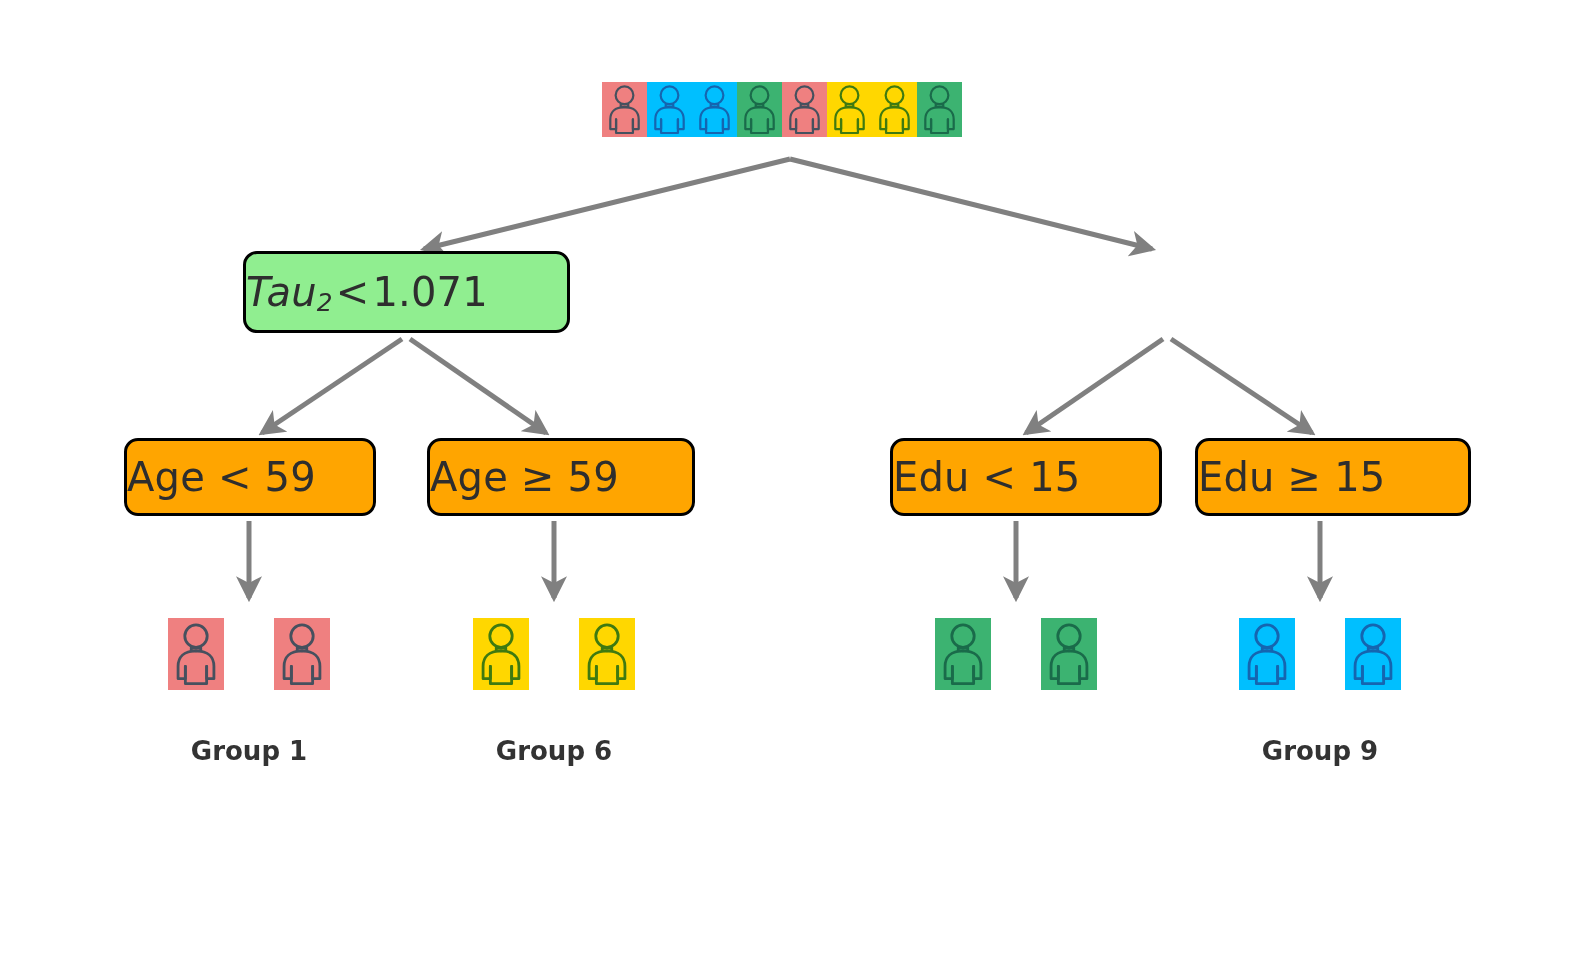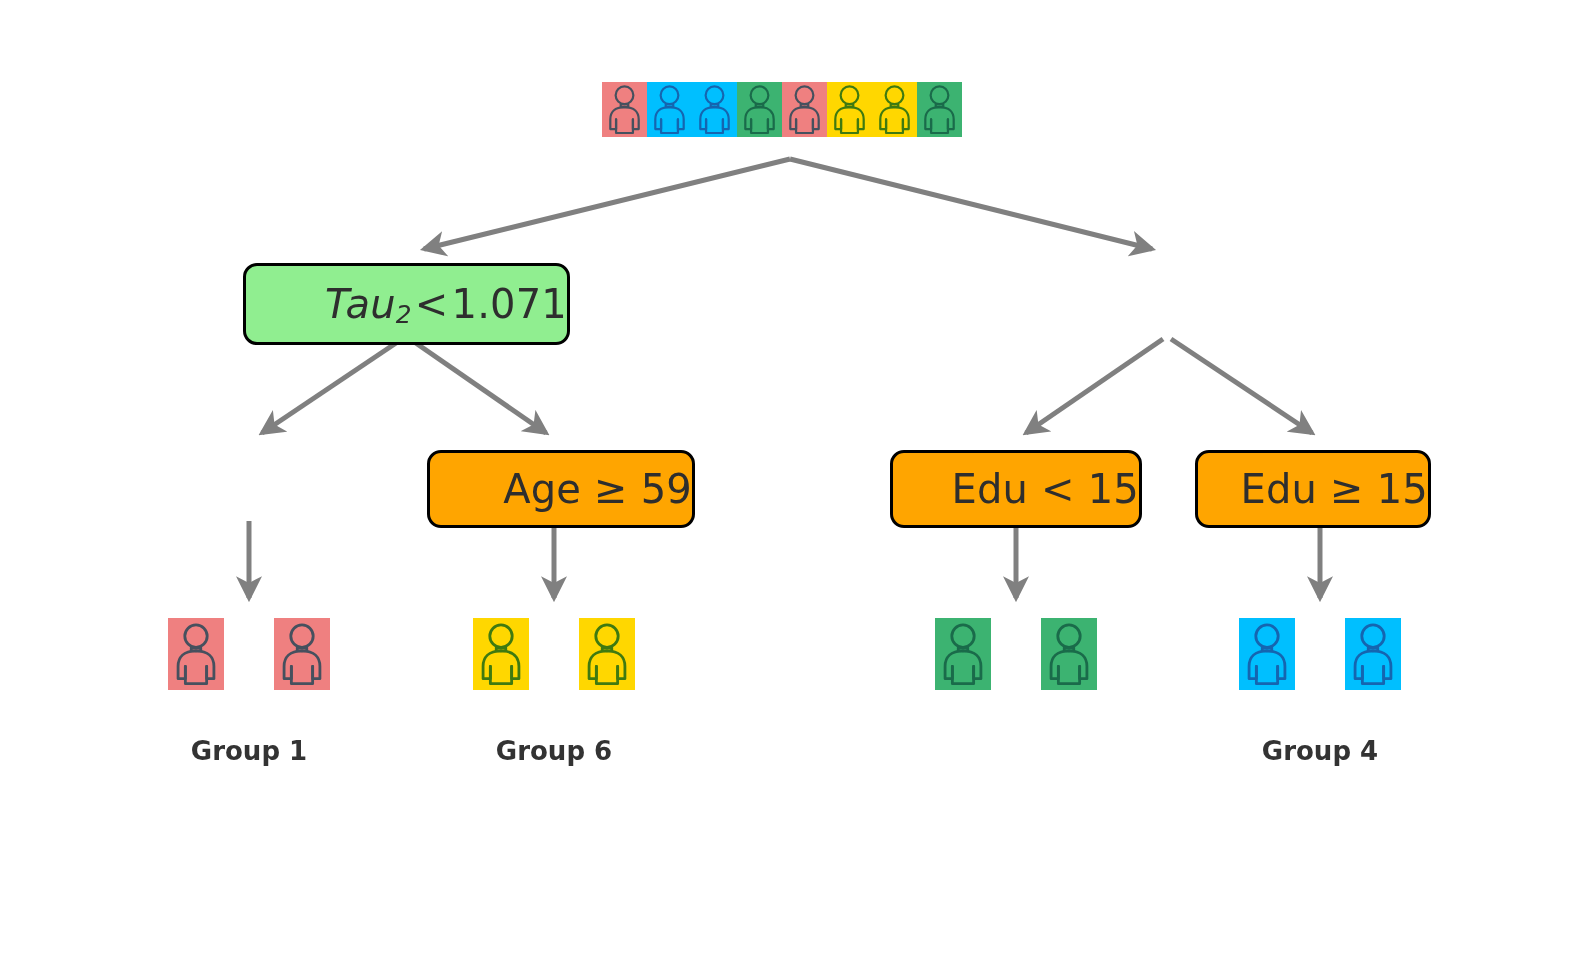--- a/index.html
+++ b/index.html
@@ -44,25 +44,24 @@
   }
 
   
   .node {
     position: absolute;
     box-sizing: border-box;
     border: 3px solid #000000;
     border-radius: 14px;
     display: flex;
     align-items: center;
-    justify-content: flex-end;
+    justify-content: flex-start;
     color: #2e2e2e;
     white-space: nowrap;
     line-height: 1;
-    margin-top: 12px;
   }
   .node.green {
     background: #90ee90;
   }
   .node.orange {
     background: #ffa500;
   }
   .node-label {
     display: inline-block;
     font-size: 40px;
@@ -222,30 +221,33 @@
       </div>
     </div>
 
   <div class="node green" style="left:243px; top:251px; width:327px; height:82px;">
     <span class="node-label">
       <span class="var">Tau</span><sub>2</sub><span class="op">&lt;</span>1.071
     </span>
   </div>
 
 
+  <div class="node orange" style="left:124px; top:438px; width:252px; height:78px;">
+    <span class="node-label">Age&nbsp;&lt;&nbsp;59</span>
+  </div>
 
   <div class="node orange" style="left:427px; top:438px; width:268px; height:78px;">
     <span class="node-label">Age&nbsp;≥&nbsp;59</span>
   </div>
 
-  <div class="node orange" style="left:890px; top:438px; width:252px; height:78px;">
+  <div class="node orange" style="left:890px; top:438px; width:272px; height:78px;">
     <span class="node-label">Edu&nbsp;&lt;&nbsp;15</span>
   </div>
 
-  <div class="node orange" style="left:1195px; top:438px; width:236px; height:78px;">
+  <div class="node orange" style="left:1195px; top:438px; width:276px; height:78px;">
     <span class="node-label">Edu&nbsp;≥&nbsp;15</span>
   </div>
 
   <div class="leaf-group" style="left:99px; top:618px; width:300px;">
     <div class="leaf-icons">
         <div class="person-tile" style="width: 56px; height: 72px; background: rgb(239, 128, 128); margin: 0px 25px;">
           <svg viewBox="0 0 100 124" xmlns="http://www.w3.org/2000/svg">
             <g fill="none" stroke="#46505e" stroke-width="5" stroke-linejoin="round" stroke-linecap="round">
               <circle cx="50" cy="30" r="20"></circle>
               <path d="M41.5 50.5 h17 v6 h-17 z"></path>
@@ -343,16 +345,16 @@
             <g fill="none" stroke="#1565b0" stroke-width="5" stroke-linejoin="round" stroke-linecap="round">
               <circle cx="50" cy="30" r="20"></circle>
               <path d="M41.5 50.5 h17 v6 h-17 z"></path>
               <path d="M50 56.5 C28 56.5 18 68 18 84 L18 106 h13 L31 84"></path>
               <path d="M50 56.5 C72 56.5 82 68 82 84 L82 106 h-13 L69 84"></path>
               <path d="M31 84 L31 115 h38 L69 84"></path>
             </g>
           </svg>
         </div>
       </div>
-    <div class="group-label">Group 4</div>
+    <div class="group-label">Group 9</div>
   </div>
 
 </div>
 
 </body></html>

